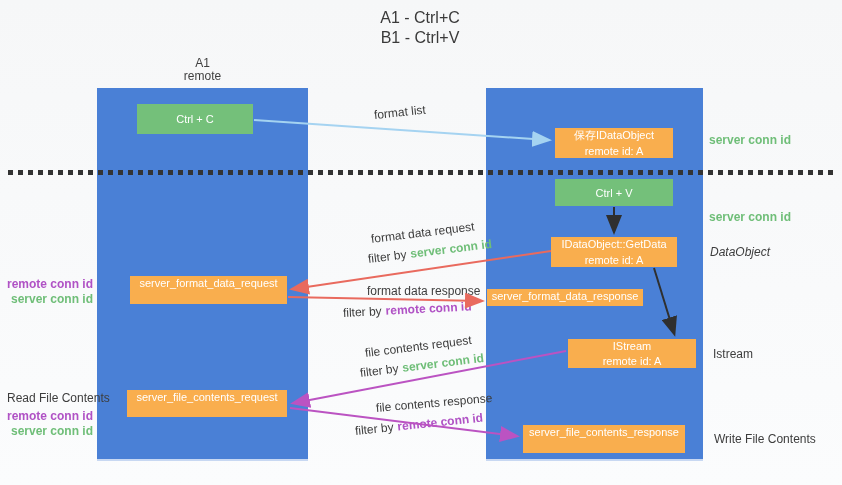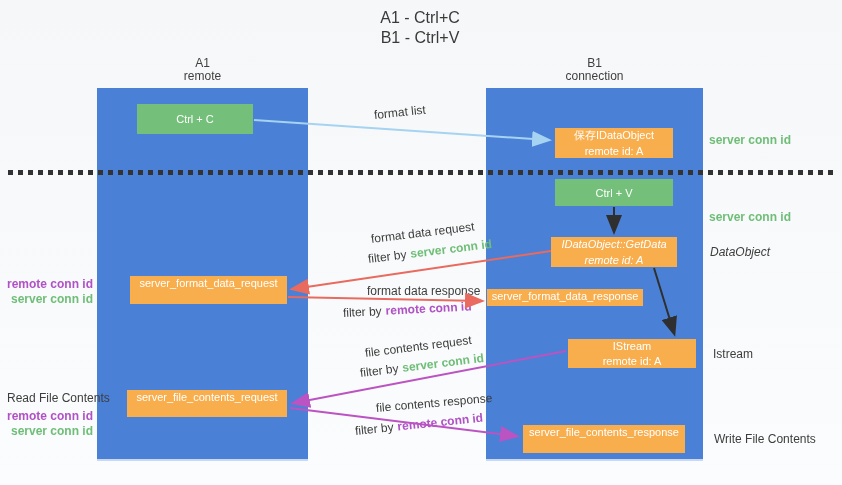--- a/index.html
+++ b/index.html
@@ -58,44 +58,40 @@
 
   <div class="abs title">
     <div>A1 - Ctrl+C</div>
     <div>B1 - Ctrl+V</div>
   </div>
 
   <div class="abs col-header" style="left:97px;top:57px;width:211px;">
     <div>A1</div>
     <div>remote</div>
   </div>
-  <div class="abs col-header" style="left:486px;top:57px;width:217px;">
-    <div>B1</div>
-    <div>connection</div>
-  </div>
 
   <div class="abs col-rect" style="left:97px;top:88px;width:211px;height:371px;"></div>
   <div class="abs col-rect" style="left:486px;top:88px;width:217px;height:371px;"></div>
 
   <div class="abs dashed-line"></div>
 
   <div class="abs node green" style="left:137px;top:104px;width:116px;height:30px;">
     <div class="ln">Ctrl + C</div>
   </div>
 
   <div class="abs node orange" style="left:555px;top:128px;width:118px;height:30px;">
     <div class="ln">保存IDataObject</div>
     <div class="ln">remote id: A</div>
   </div>
 
   <div class="abs node green" style="left:555px;top:179px;width:118px;height:27px;justify-content:center;">
     <div class="ln">Ctrl + V</div>
   </div>
 
-  <div class="abs node orange" style="left:551px;top:237px;width:126px;height:30px;font-style:italic;">
+  <div class="abs node orange" style="left:551px;top:237px;width:126px;height:30px;">
     <div class="ln">IDataObject::GetData</div>
     <div class="ln">remote id: A</div>
   </div>
 
   <div class="abs node orange" style="left:130px;top:276px;width:157px;height:28px;">
     <div class="ln">server_format_data_request</div>
   </div>
 
   <div class="abs node orange" style="left:487px;top:289px;width:156px;height:17px;">
     <div class="ln">server_format_data_response</div>

